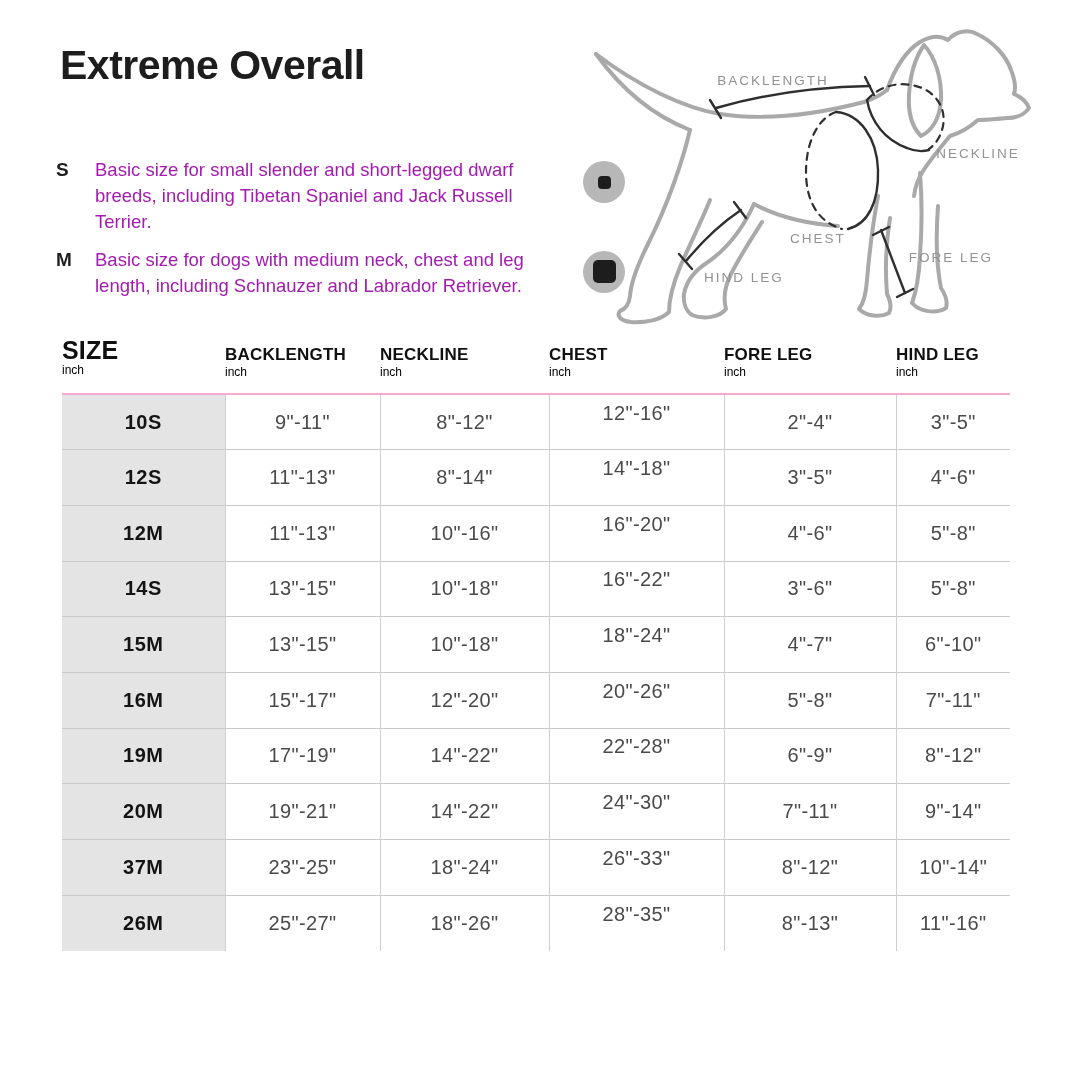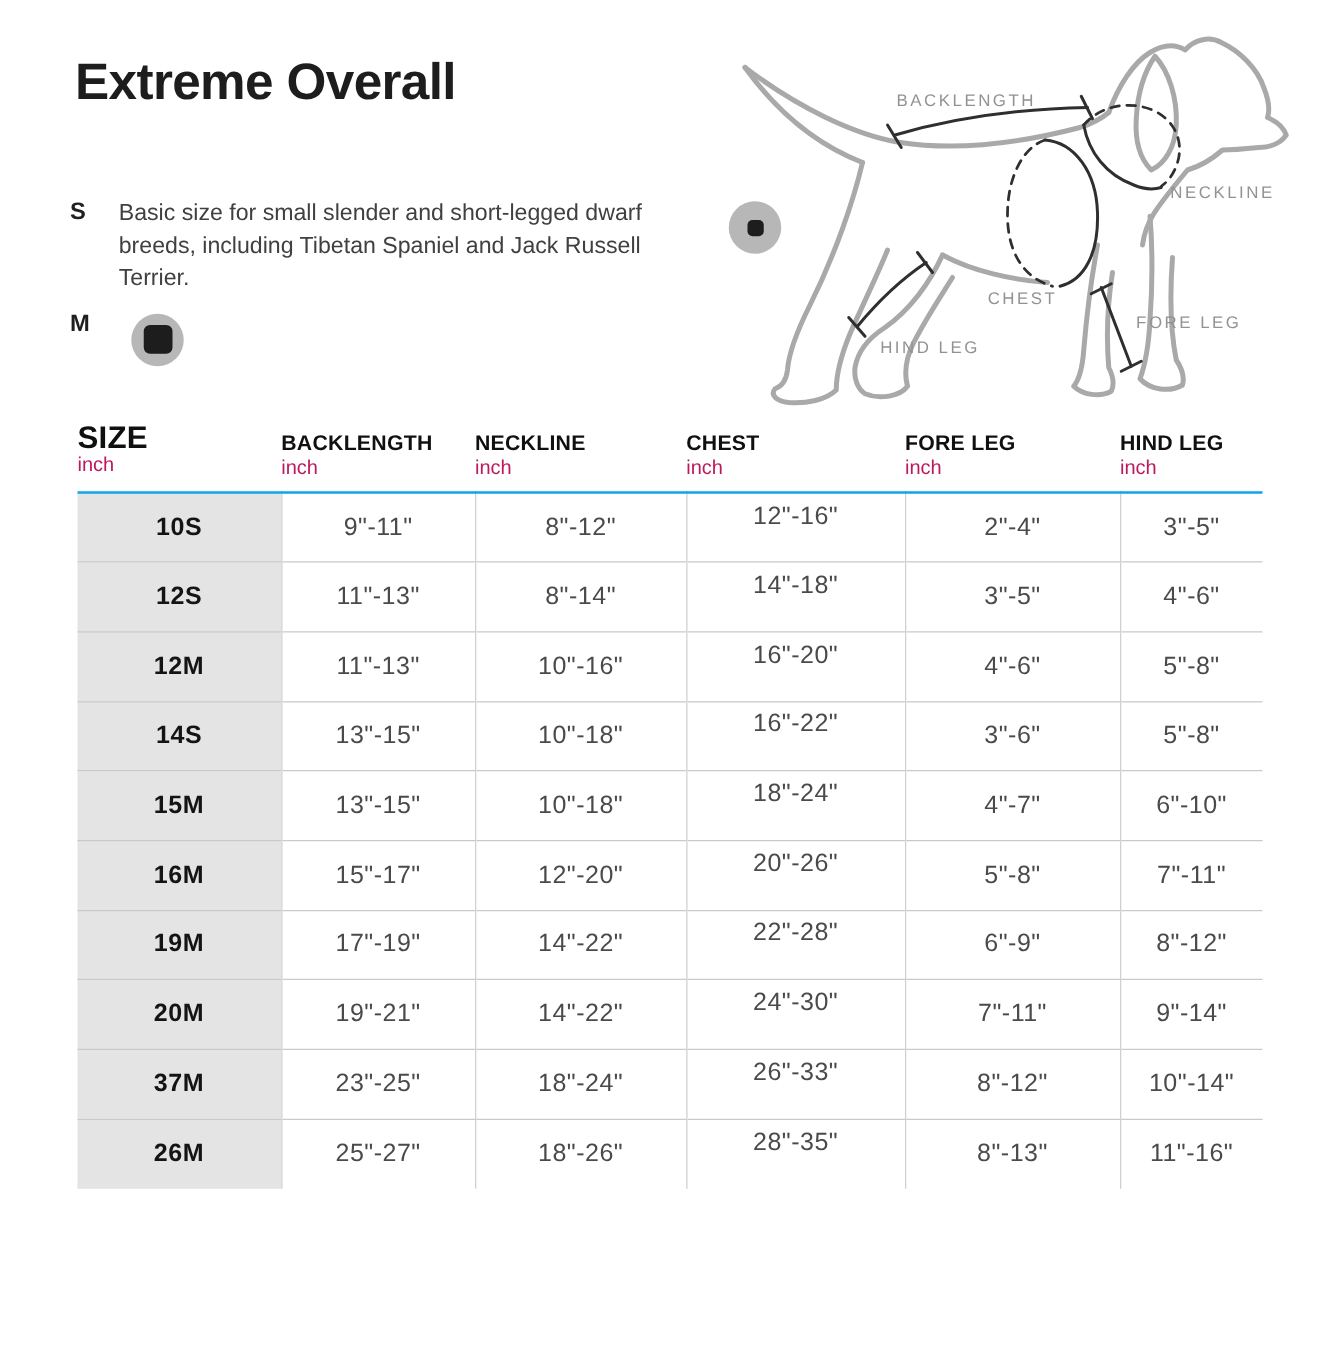--- a/index.html
+++ b/index.html
@@ -7,44 +7,44 @@
         font-family:"Liberation Sans",sans-serif;}
 
   
   .title{position:absolute;left:60px;top:42px;font-size:41px;font-weight:800;
          letter-spacing:-0.5px;color:#1d1d1d;}
 
   
   .legend{position:absolute;left:56px;top:157px;width:590px;}
   .legend-item{display:flex;align-items:flex-start;margin-bottom:12px;}
   .legend-key{width:39px;flex:0 0 39px;font-size:19px;font-weight:700;color:#1f1f1f;padding-top:2px;}
-  .legend-text{width:478px;flex:0 0 478px;font-size:18.5px;line-height:1.4;color:#404040;}
+  .legend-text{width:478px;flex:0 0 478px;font-size:18.5px;line-height:1.4;color:#a21caf;}
   .legend-badge{width:42px;height:42px;flex:0 0 42px;border-radius:50%;background:#b7b7b7;
                 display:flex;align-items:center;justify-content:center;margin-left:10px;margin-top:4px;}
   .badge-square-s{width:13px;height:13px;border-radius:4px;background:#1d1d1d;}
   .badge-square-m{width:23px;height:23px;border-radius:5px;background:#1d1d1d;}
 
   
   .diagram{position:absolute;left:580px;top:8px;width:492px;height:330px;}
   .diagram svg{display:block;width:100%;height:100%;}
   .dog-line{stroke:#a9a9a9;stroke-width:4;fill:none;stroke-linecap:round;stroke-linejoin:round;}
   .measure{stroke:#2f2f2f;stroke-width:2.4;fill:none;stroke-linecap:round;}
   .dash{stroke:#2f2f2f;stroke-width:2.2;fill:none;stroke-dasharray:7 6;stroke-linecap:round;}
   .solidband{stroke:#2f2f2f;stroke-width:2.4;fill:none;stroke-linecap:round;}
   .diag-label{fill:#929292;font-size:13.5px;letter-spacing:2px;font-family:"Liberation Sans",sans-serif;}
 
   
   .size-table{position:absolute;left:62px;top:337px;width:948px;border-collapse:collapse;
               table-layout:fixed;}
   .size-table thead th{vertical-align:top;padding:0;height:56px;text-align:left;}
   .col-label{font-size:17px;font-weight:800;color:#101010;letter-spacing:0.2px;line-height:1.15;padding-top:8px;}
   th.col-size .col-label{font-size:25px;padding-top:0;line-height:1.05;}
-  .col-unit{font-size:16px;color:#be185d;font-weight:400;line-height:1.25;}
+  .col-unit{font-size:12px;color:#000000;font-weight:400;line-height:1.25;}
   .size-table tbody tr{height:55.7px;border-top:1.5px solid #c9c9c9;}
-  .size-table tbody tr:first-child{border-top:2px solid #0ea5e9;}
+  .size-table tbody tr:first-child{border-top:2px solid #f9a8d4;}
   .size-table tbody td{text-align:center;vertical-align:middle;font-size:20px;color:#4a4a4a;
                        letter-spacing:0.4px;border-right:1.5px solid #cfcfcf;padding:0;}
   .size-table tbody td:last-child{border-right:none;}
   .size-table td.size-cell{background:#e4e4e4;font-weight:700;color:#141414;letter-spacing:0.5px;}
   .size-table td.chest-cell span{position:relative;top:-9px;display:inline-block;}
 </style>
 </head>
 <body>
 
 <div class="page">
@@ -54,20 +54,21 @@
   <div class="legend">
     <div class="legend-item">
       <div class="legend-key">S</div>
       <div class="legend-text">Basic size for small slender and short-legged dwarf breeds, including Tibetan Spaniel and Jack Russell Terrier.</div>
       <div class="legend-badge">
         <div class="badge-square-s"></div>
       </div>
     </div>
     <div class="legend-item">
       <div class="legend-key">M</div>
+      <div class="legend-text">Basic size for dogs with medium neck, chest and leg length, including Schnauzer and Labrador Retriever.</div>
       <div class="legend-badge">
         <div class="badge-square-m"></div>
       </div>
     </div>
   </div>
 
   <div class="diagram">
     <svg viewBox="0 0 492 330">
 
       <path class="dog-line" d="M 16,46 C 58,78 104,100 140,106 C 186,113 238,106 284,94 C 293,91 301,87 307,82"></path>

